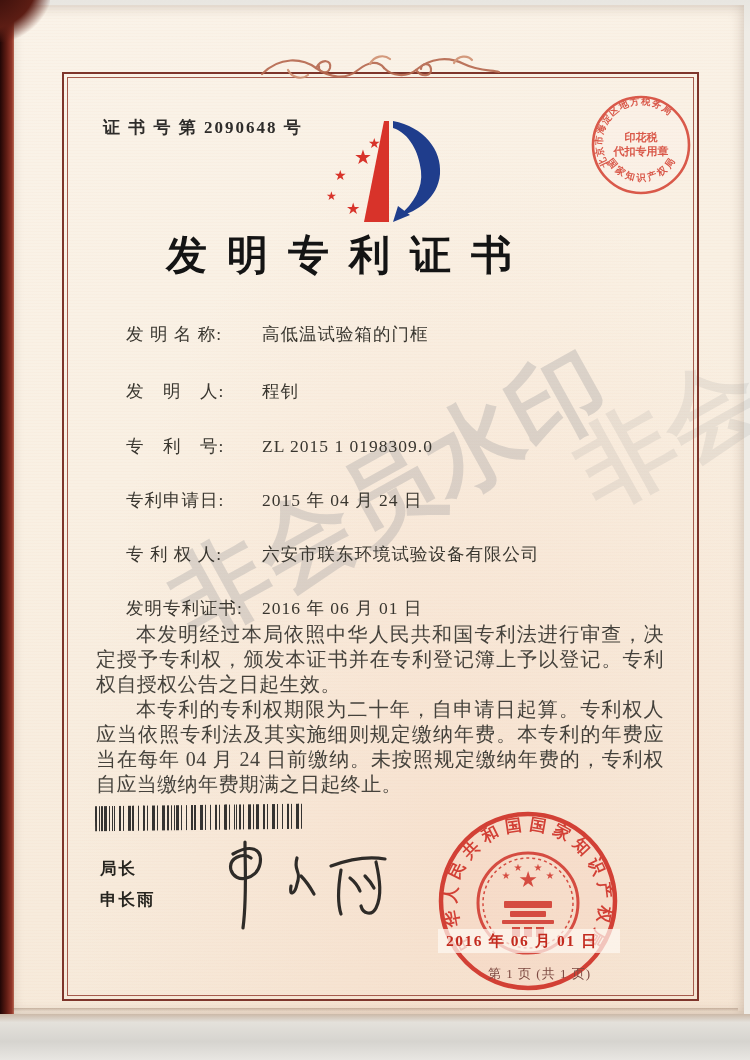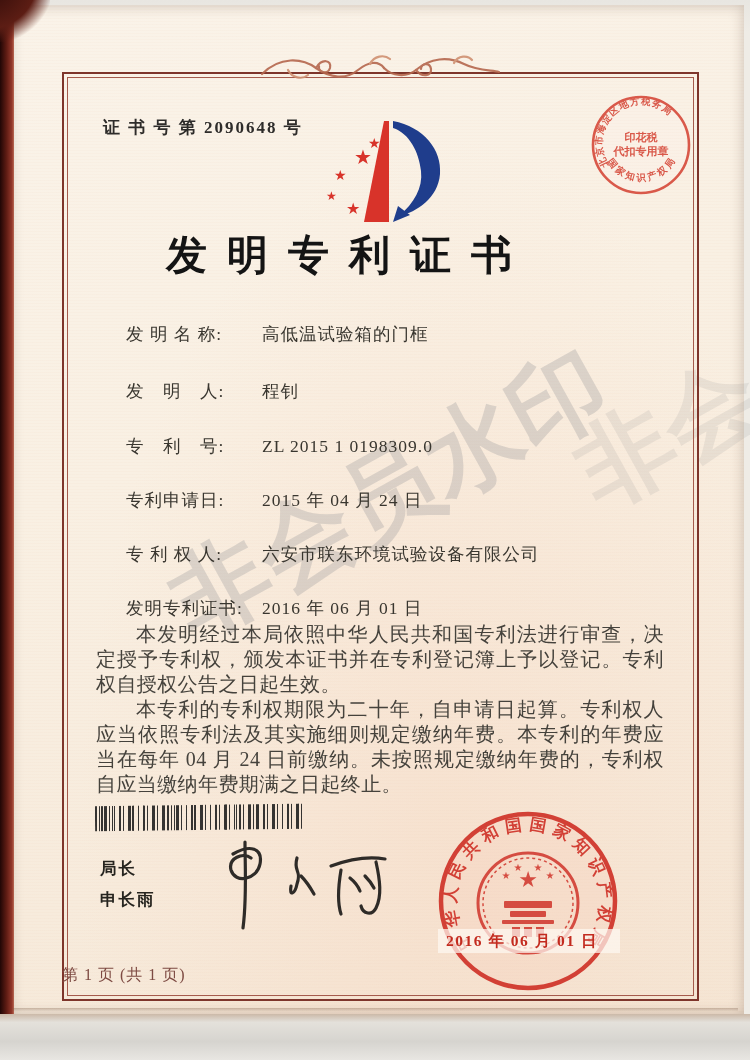--- a/index.html
+++ b/index.html
@@ -56,22 +56,22 @@
   .signature{ position:absolute; left:205px; top:836px; width:205px; height:100px; }
 
   .seal{ position:absolute; left:432px; top:805px; width:192px; height:192px; opacity:0.93; }
   .seal-date-band{ position:absolute; left:438px; top:929px; width:182px; height:24px;
           background:rgba(253,248,241,0.72); }
   .seal-date{ position:absolute; left:446px; top:931px; font-size:15.5px; font-weight:bold;
           color:#c32b1f; letter-spacing:1.5px; }
 
   .tax-stamp{ position:absolute; left:584px; top:88px; width:114px; height:114px; opacity:0.9; z-index:4; }
 
-  .footer{ position:absolute; left:62px; top:965px; width:529px; text-align:left;
-          font-size:16px; color:#7d4a42; letter-spacing:1px; }
+  .footer{ position:absolute; left:62px; top:965px; width:529px; text-align:right;
+          font-size:13px; color:#7d4a42; letter-spacing:1px; }
 
   .watermark{ position:absolute; font-size:96px; font-weight:bold; white-space:nowrap;
           color:rgba(150,150,152,0.30); font-family:"Liberation Sans","DejaVu Sans",sans-serif;
           pointer-events:none; }
   .wm-main{ left:110px; top:430px; width:560px; text-align:center; transform:rotate(-29deg); }
   .wm-faint{ left:555px; top:300px; transform:rotate(-29deg); color:rgba(150,150,152,0.16); }
 </style>
 </head>
 <body>
 

